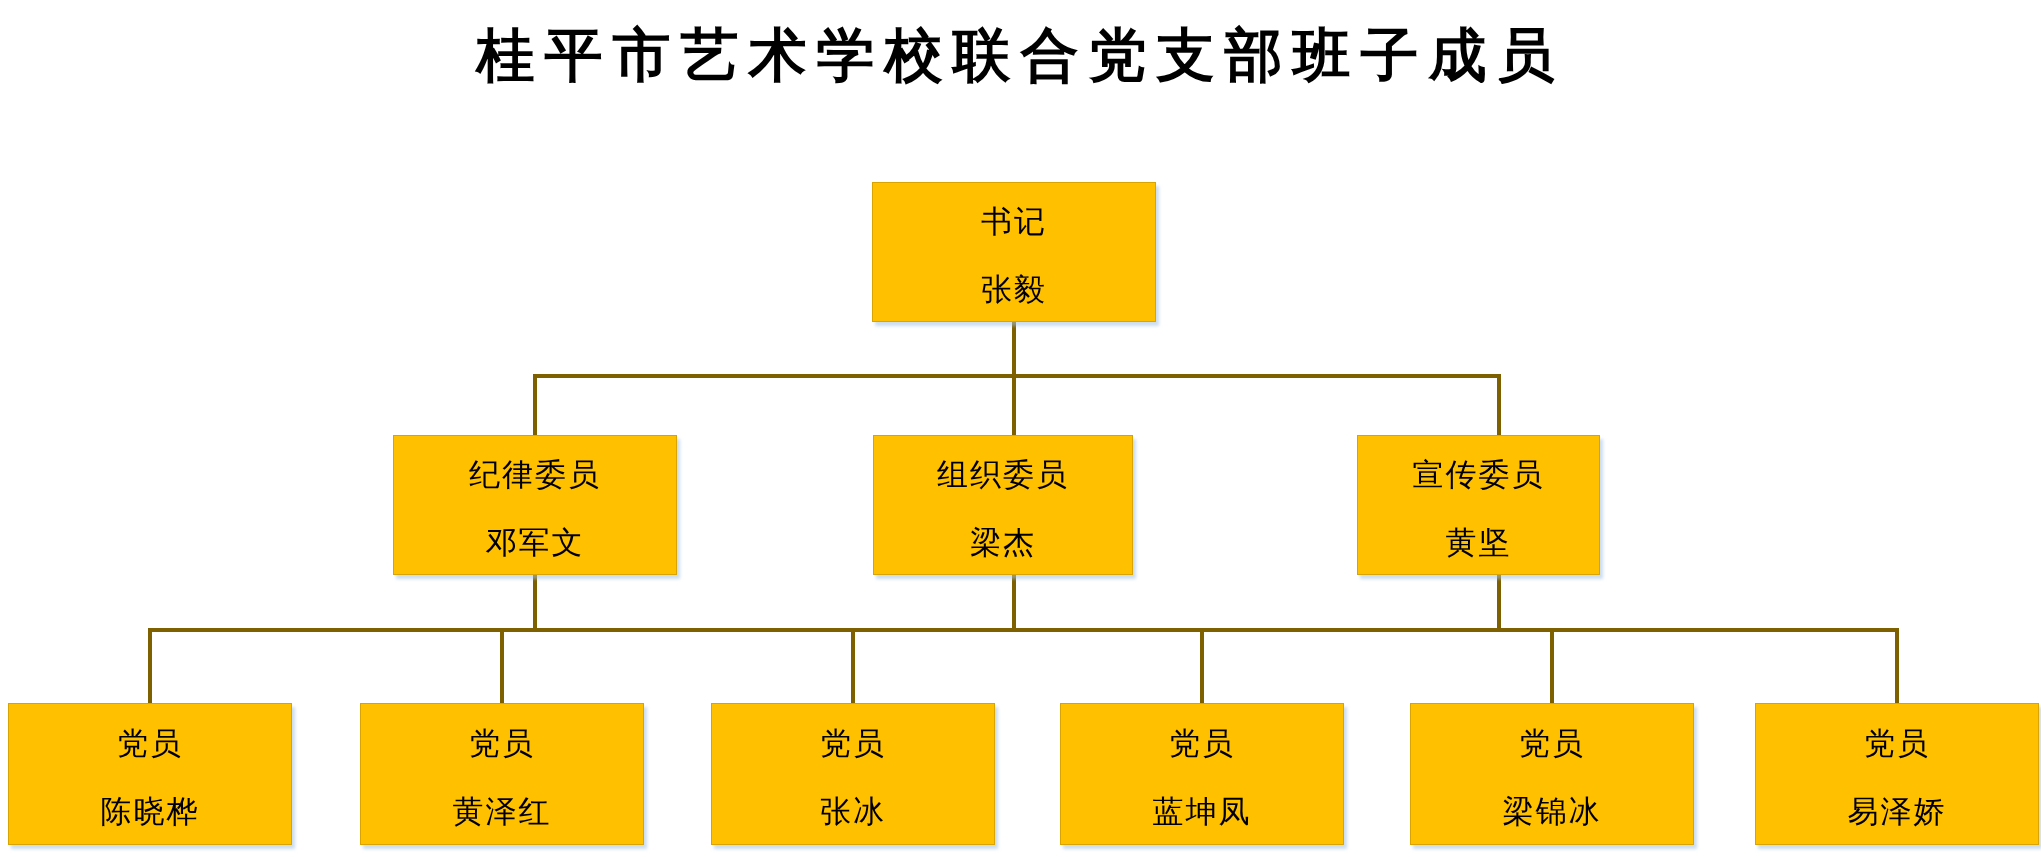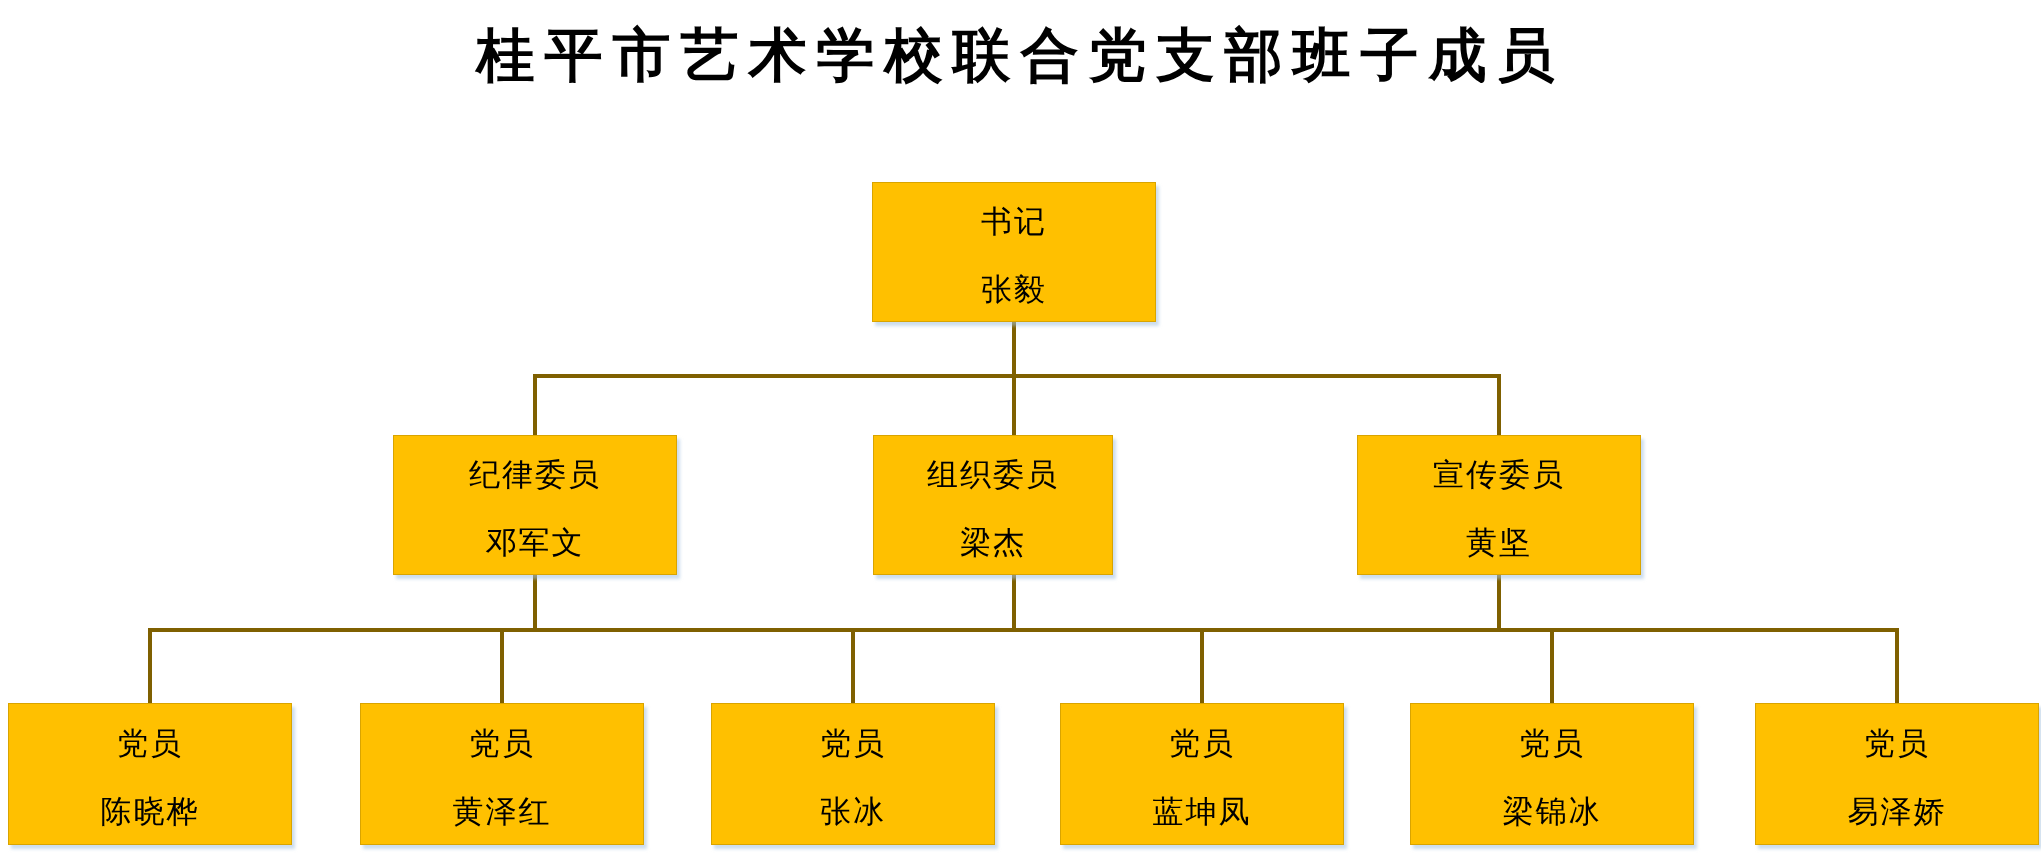--- a/index.html
+++ b/index.html
@@ -45,22 +45,22 @@
     white-space:nowrap;
   }
   .conn{
     position:absolute;
     background:var(--connector,#7F6000);
     z-index:1;
   }
   
   .n-root{left:872px;top:182px;width:284px;height:140px;}
   .n-b1{left:393px;top:435px;width:284px;height:140px;}
-  .n-b2{left:873px;top:435px;width:240px;height:140px;}
-  .n-b3{left:1357px;top:435px;width:284px;height:140px;}
+  .n-b2{left:873px;top:435px;width:260px;height:140px;}
+  .n-b3{left:1357px;top:435px;width:243px;height:140px;}
   .n-c1{left:8px;top:703px;width:284px;height:142px;}
   .n-c2{left:360px;top:703px;width:284px;height:142px;}
   .n-c3{left:711px;top:703px;width:284px;height:142px;}
   .n-c4{left:1060px;top:703px;width:284px;height:142px;}
   .n-c5{left:1410px;top:703px;width:284px;height:142px;}
   .n-c6{left:1755px;top:703px;width:284px;height:142px;}
   
   .l-stem-root{left:1012px;top:322px;width:4px;height:56px;}
   .l-bus1{left:533px;top:374px;width:968px;height:4px;}
   .l-drop-b1{left:533px;top:378px;width:4px;height:57px;}

